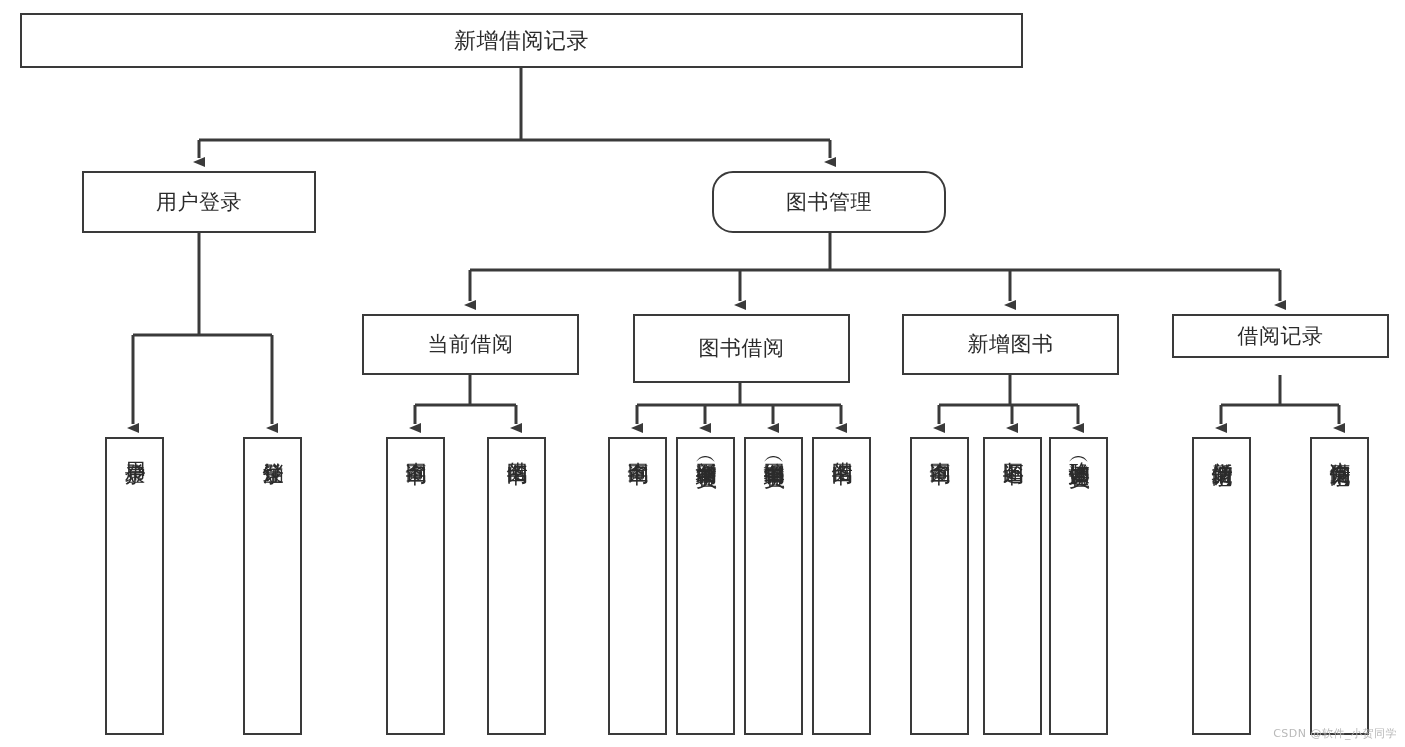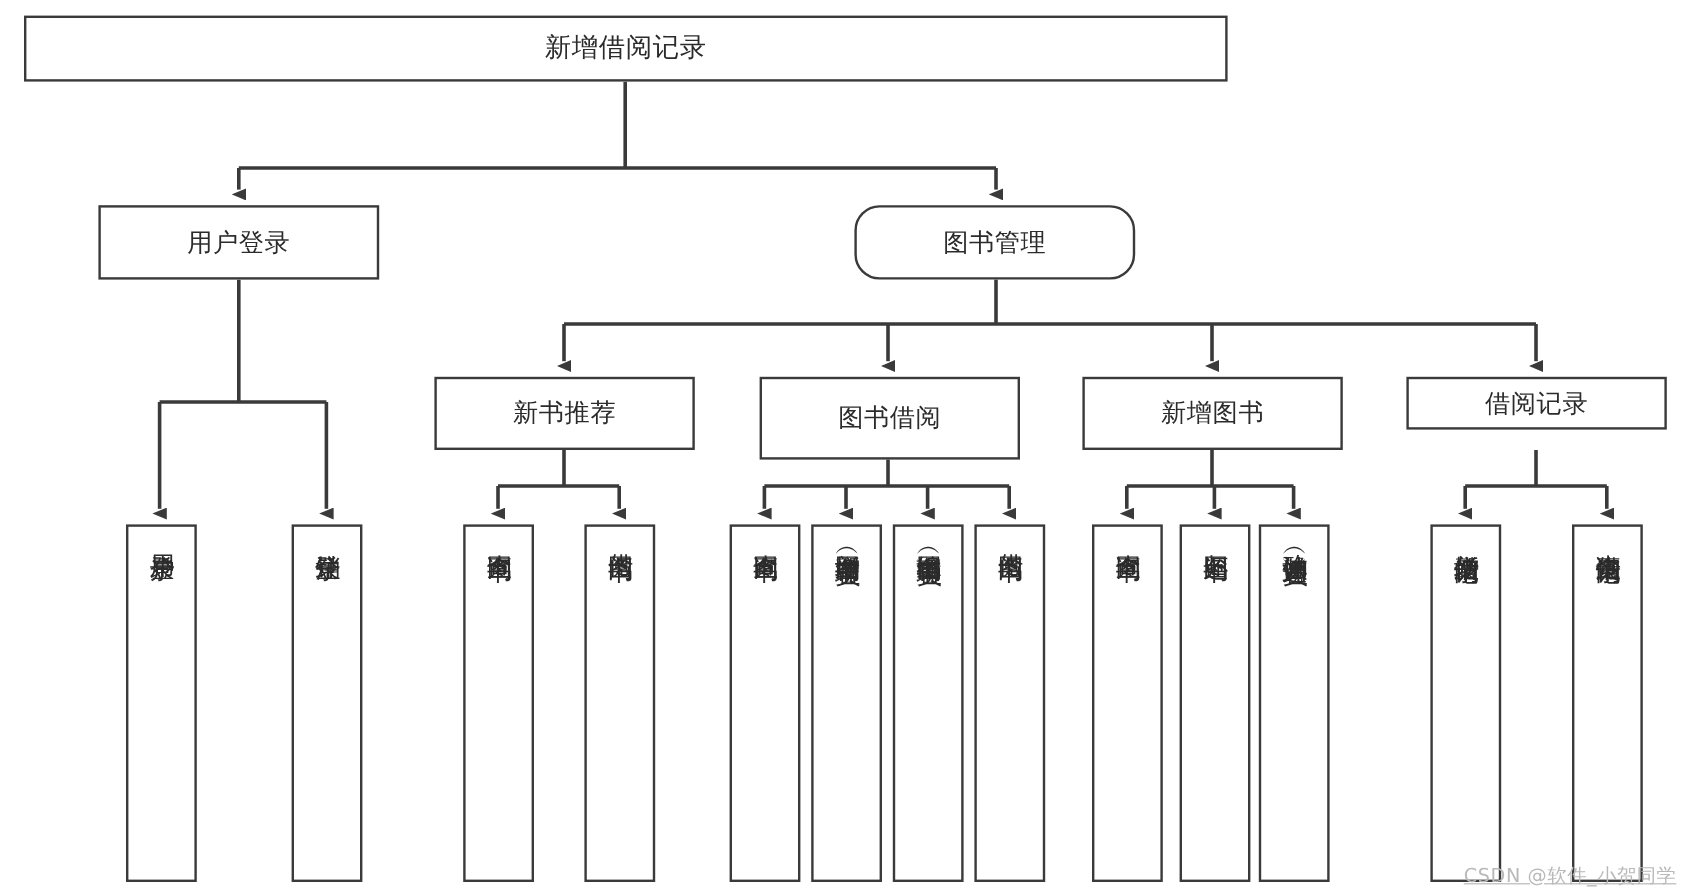--- a/index.html
+++ b/index.html
@@ -58,25 +58,24 @@
     text-orientation: upright;
     font-size: 21px;
     line-height: 1.12;
     letter-spacing: 1px;
     white-space: nowrap;
   }
   .watermark {
     position: absolute;
     right: 8px;
     bottom: 6px;
-    font-size: 16px;
+    font-size: 11px;
     color: #b9b9b9;
     letter-spacing: 0.5px;
     white-space: nowrap;
-    text-decoration: underline;
   }
 </style>
 </head>
 <body>
 
 <div id="canvas">
 
   <svg class="wires" viewBox="0 0 1405 747" xmlns="http://www.w3.org/2000/svg">
     <defs>
       <marker id="arw" markerWidth="10" markerHeight="12" refX="1" refY="6" orient="auto" markerUnits="userSpaceOnUse">
@@ -132,21 +131,21 @@
   </div>
 
   <div class="node horiz" style="left:82px; top:171px; width:234px; height:62px;">
     <span class="label">用户登录</span>
   </div>
   <div class="node horiz" style="left:712px; top:171px; width:234px; height:62px;border-radius:21px;">
     <span class="label">图书管理</span>
   </div>
 
   <div class="node horiz" style="left:362px; top:314px; width:217px; height:61px;">
-    <span class="label">新书推荐</span>
+    <span class="label">当前借阅</span>
   </div>
   <div class="node horiz" style="left:633px; top:314px; width:217px; height:69px;">
     <span class="label">图书借阅</span>
   </div>
   <div class="node horiz" style="left:902px; top:314px; width:217px; height:61px;">
     <span class="label">新增图书</span>
   </div>
   <div class="node horiz" style="left:1172px; top:314px; width:217px; height:44px;">
     <span class="label">借阅记录</span>
   </div>

